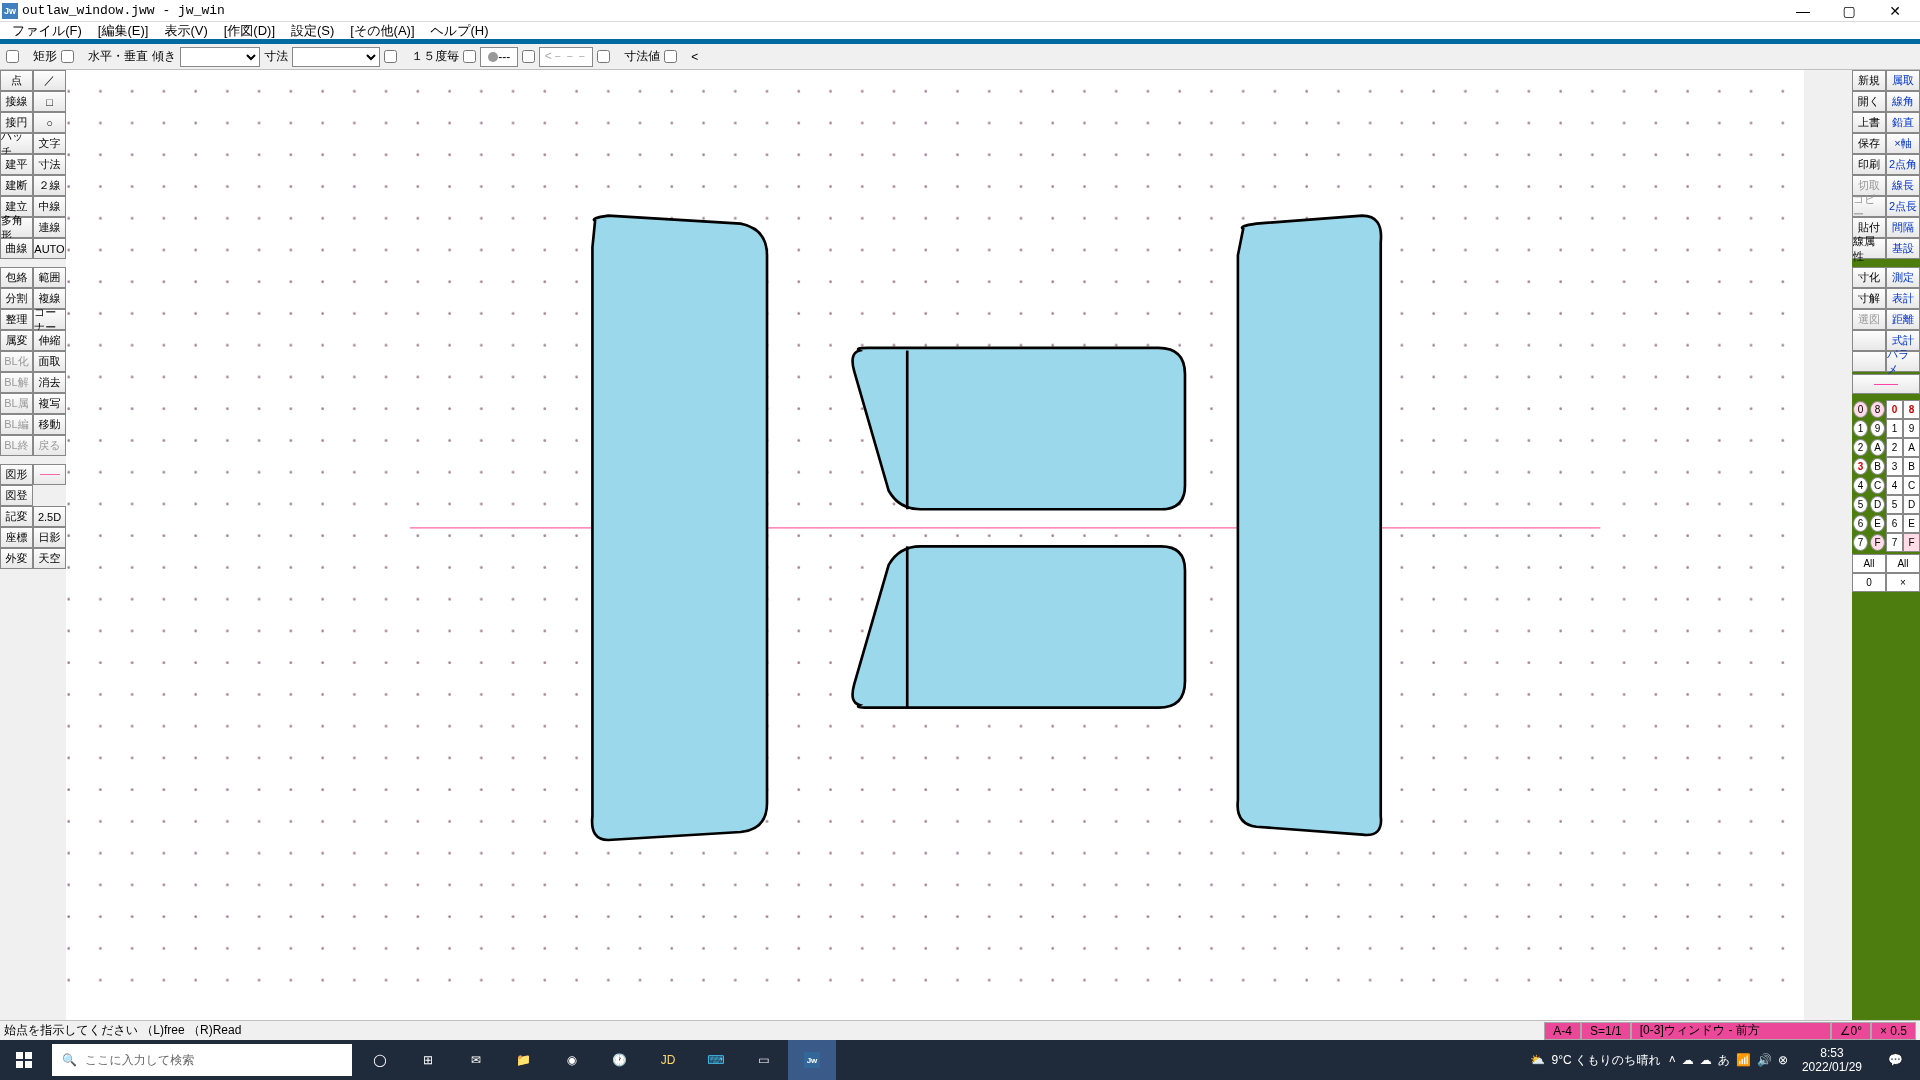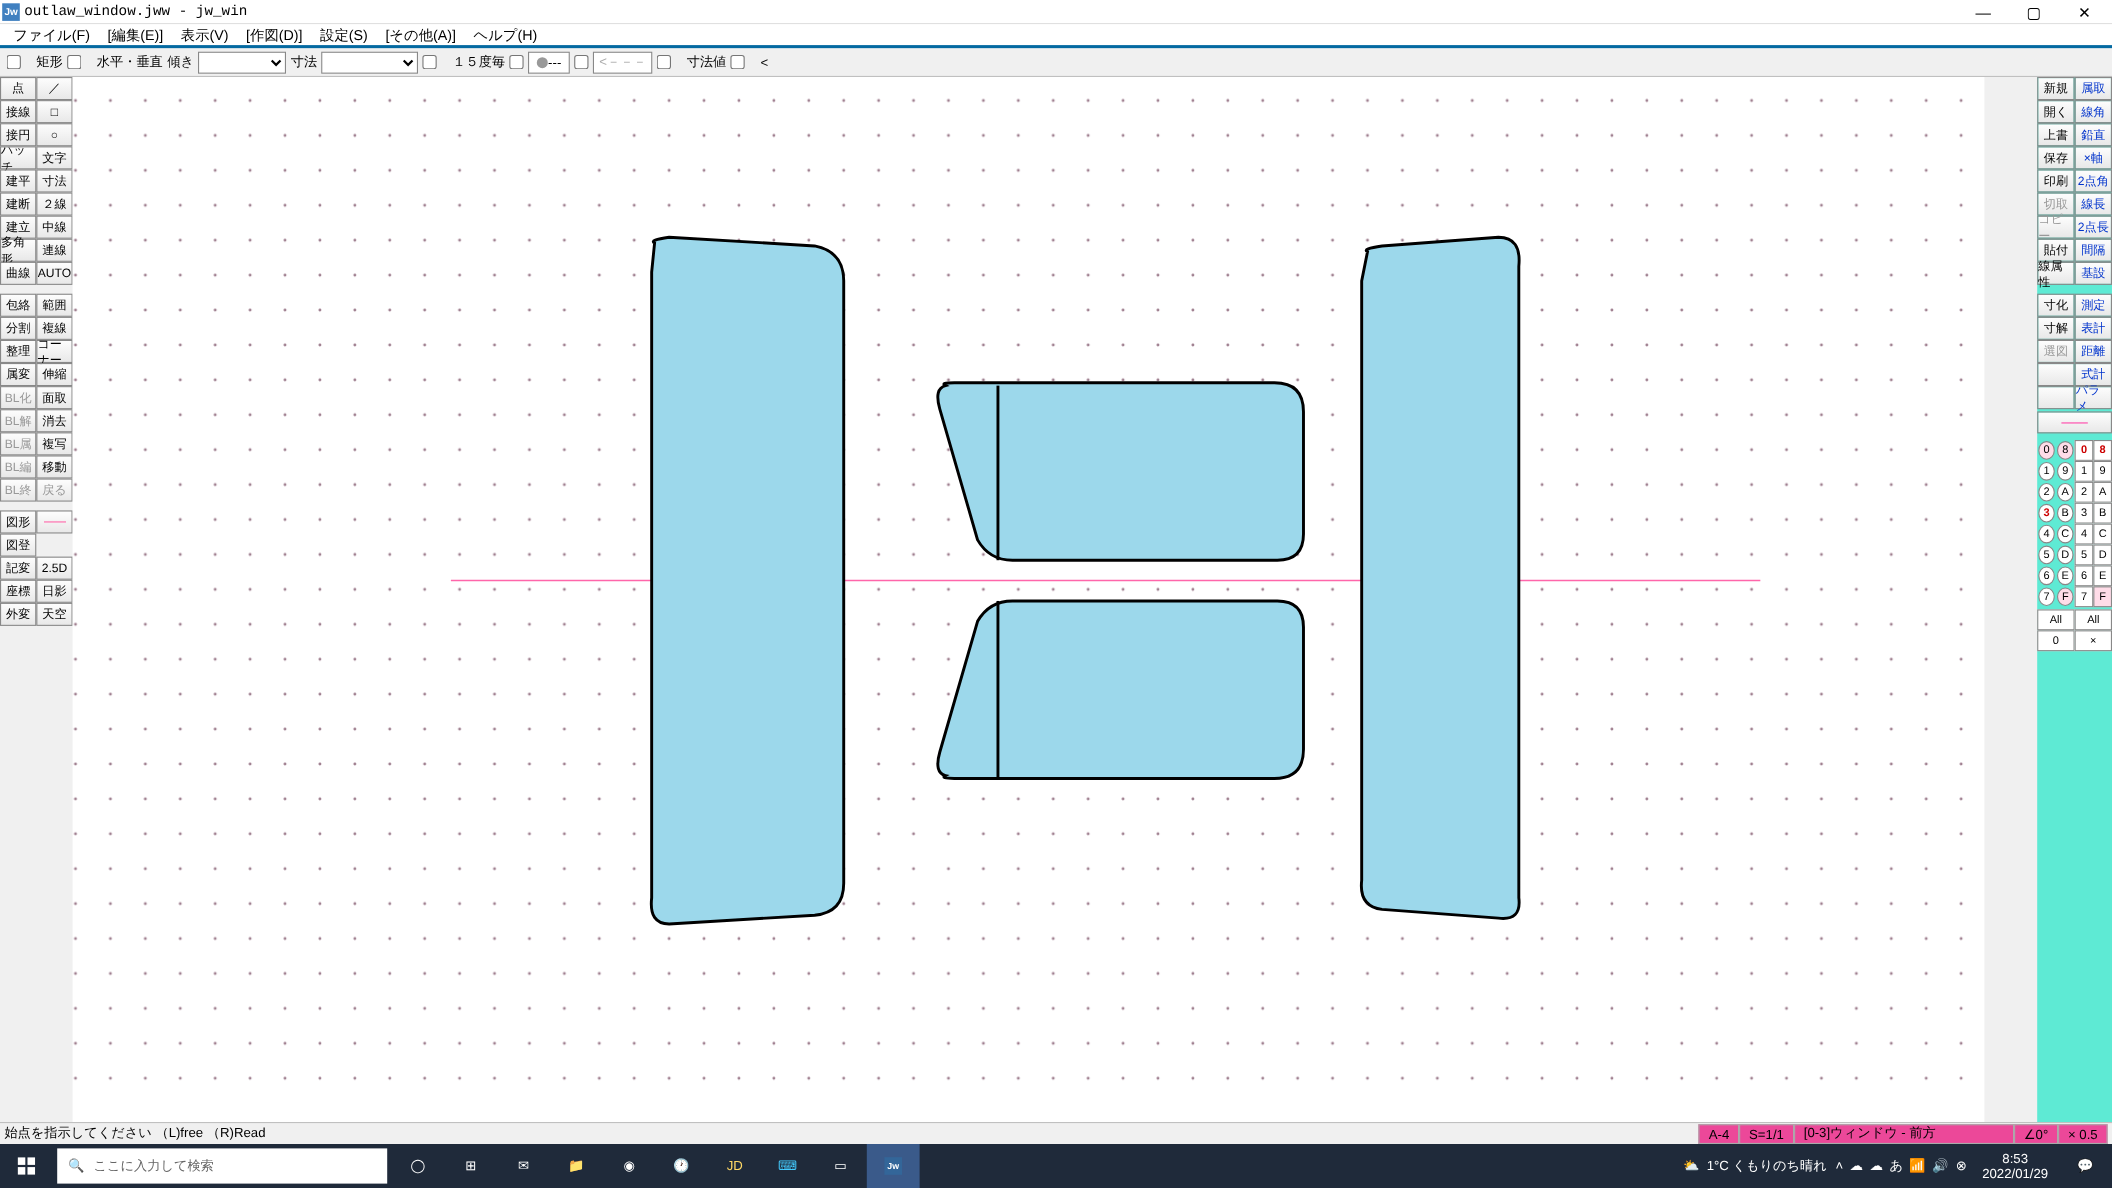--- a/index.html
+++ b/index.html
@@ -1,38 +1,38 @@
 <!DOCTYPE html>
 <html><head>
 <meta charset="utf-8">
 <style>
 * { box-sizing: border-box; margin: 0; padding: 0; font-family: "MS UI Gothic", "Meiryo", sans-serif; font-size: 12px; }
 body { background: #f0f0f0; width: 1920px; height: 1080px; overflow: hidden; display: flex; flex-direction: column; }
 .titlebar { height: 22px; background: #fff; display: flex; align-items: center; padding: 0 2px; border-bottom: 1px solid #ddd; }
 .titlebar .icon { width: 16px; height: 16px; background: #4080c0; display: inline-flex; align-items: center; justify-content: center; color: #fff; font-size: 9px; font-weight: bold; margin-right: 4px; }
 .titlebar .title { flex: 1; font-size: 13px; font-family: Liberation Mono, monospace; }
 .titlebar .winbtn { width: 46px; height: 22px; display: flex; align-items: center; justify-content: center; font-size: 14px; }
-.menubar { height: 22px; background: #fff; display: flex; align-items: center; padding: 0 4px; border-bottom: 3px solid #0369a1; }
+.menubar { height: 22px; background: #fff; display: flex; align-items: center; padding: 0 4px; border-bottom: 5px solid #0369a1; }
 .menubar .menuitem { padding: 0 8px; height: 100%; display: flex; align-items: center; font-size: 13px; }
 .toolbar { height: 26px; background: #f0f0f0; display: flex; align-items: center; padding: 0 6px; border-bottom: 1px solid #c0c0c0; gap: 4px; }
 .toolbar label { display: flex; align-items: center; gap: 14px; font-size: 12px; }
 .toolbar input[type=checkbox] { width: 13px; height: 13px; }
 .toolbar .combo { height: 20px; border: 1px solid #888; background: #fff; }
 .toolbar .colorbtn { width: 38px; height: 20px; border: 1px solid #888; background: #fff; display:flex; align-items:center; justify-content:center; }
 .toolbar .colorbtn .dot { width: 10px; height: 10px; border-radius: 50%; background: #999; }
 .toolbar .linebtn { width: 54px; height: 20px; border: 1px solid #888; background:#fff; display:flex; align-items:center; justify-content:center; color:#aaa; }
 .workspace { flex: 1; display: flex; background: #f0f0f0; }
 .leftbar { width: 66px; background: #f0f0f0; display: flex; flex-direction: column; }
 .leftgrid { display: grid; grid-template-columns: 1fr 1fr; }
 .toolbtn { height: 21px; border: 1px solid #888; background: linear-gradient(#fdfdfd,#e8e8e8); display: flex; align-items: center; justify-content: center; font-size: 11px; cursor: pointer; }
 .toolbtn.disabled { color: #999; }
 .toolbtn.wide { grid-column: 1 / 3; }
 .toolbtn .sample-line { width: 20px; height: 1px; background: #ff66aa; }
 .canvas-area { flex: 1; background: #fff; position: relative; }
-.rightbar { width: 68px; background: #5eead4; display: flex; flex-direction: column; margin-left: 48px; }
+.rightbar { width: 68px; background: #4d7c0f; display: flex; flex-direction: column; margin-left: 48px; }
 .rightgrid { display: grid; grid-template-columns: 1fr 1fr; }
 .rbtn { height: 21px; border: 1px solid #888; background: linear-gradient(#fdfdfd,#e8e8e8); display: flex; align-items: center; justify-content: center; font-size: 11px; cursor: pointer; }
 .rbtn.blue { color: #0033cc; }
 .rbtn.disabled { color: #999; }
 .rbtn.wide { grid-column: 1 / 3; }
 .layergrid { display: grid; grid-template-columns: repeat(4, 1fr); margin-top: 6px; }
 .lcell { height: 19px; border: 1px solid #888; background: #fff; display: flex; align-items: center; justify-content: center; font-size: 10px; }
 .lcell.active { color: #c00; font-weight: bold; }
 .lcell.pink { background: #ffdce8; }
 .lcell.circle { border-radius: 50%; margin:1px; height:17px; }
@@ -295,21 +295,21 @@
   <div class="ticon">🕐</div>
   <div class="ticon" style="color:#ffd966">JD</div>
   <div class="ticon" style="color:#4cf">⌨</div>
   <div class="ticon">▭</div>
   <div class="ticon" style="background:#3a5a8a">
       <div class="title-icon-app">Jw</div>
     </div>
   <div class="spacer"></div>
   <div class="systray">
     <span>⛅</span>
-    <span>1°C くもりのち晴れ</span>
+    <span>9°C くもりのち晴れ</span>
   </div>
   <div class="systray">
     <span>˄</span>
     <span>☁</span>
     <span>☁</span>
     <span>あ</span>
     <span>📶</span>
     <span>🔊</span>
     <span>⊗</span>
   </div>

